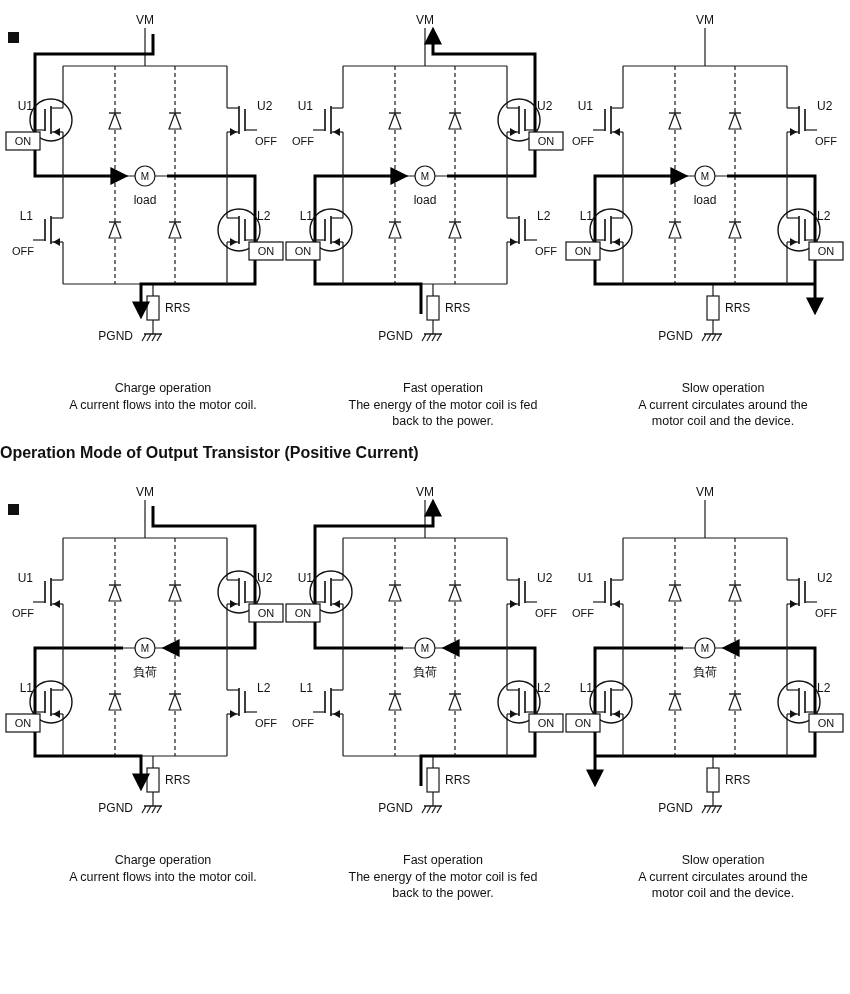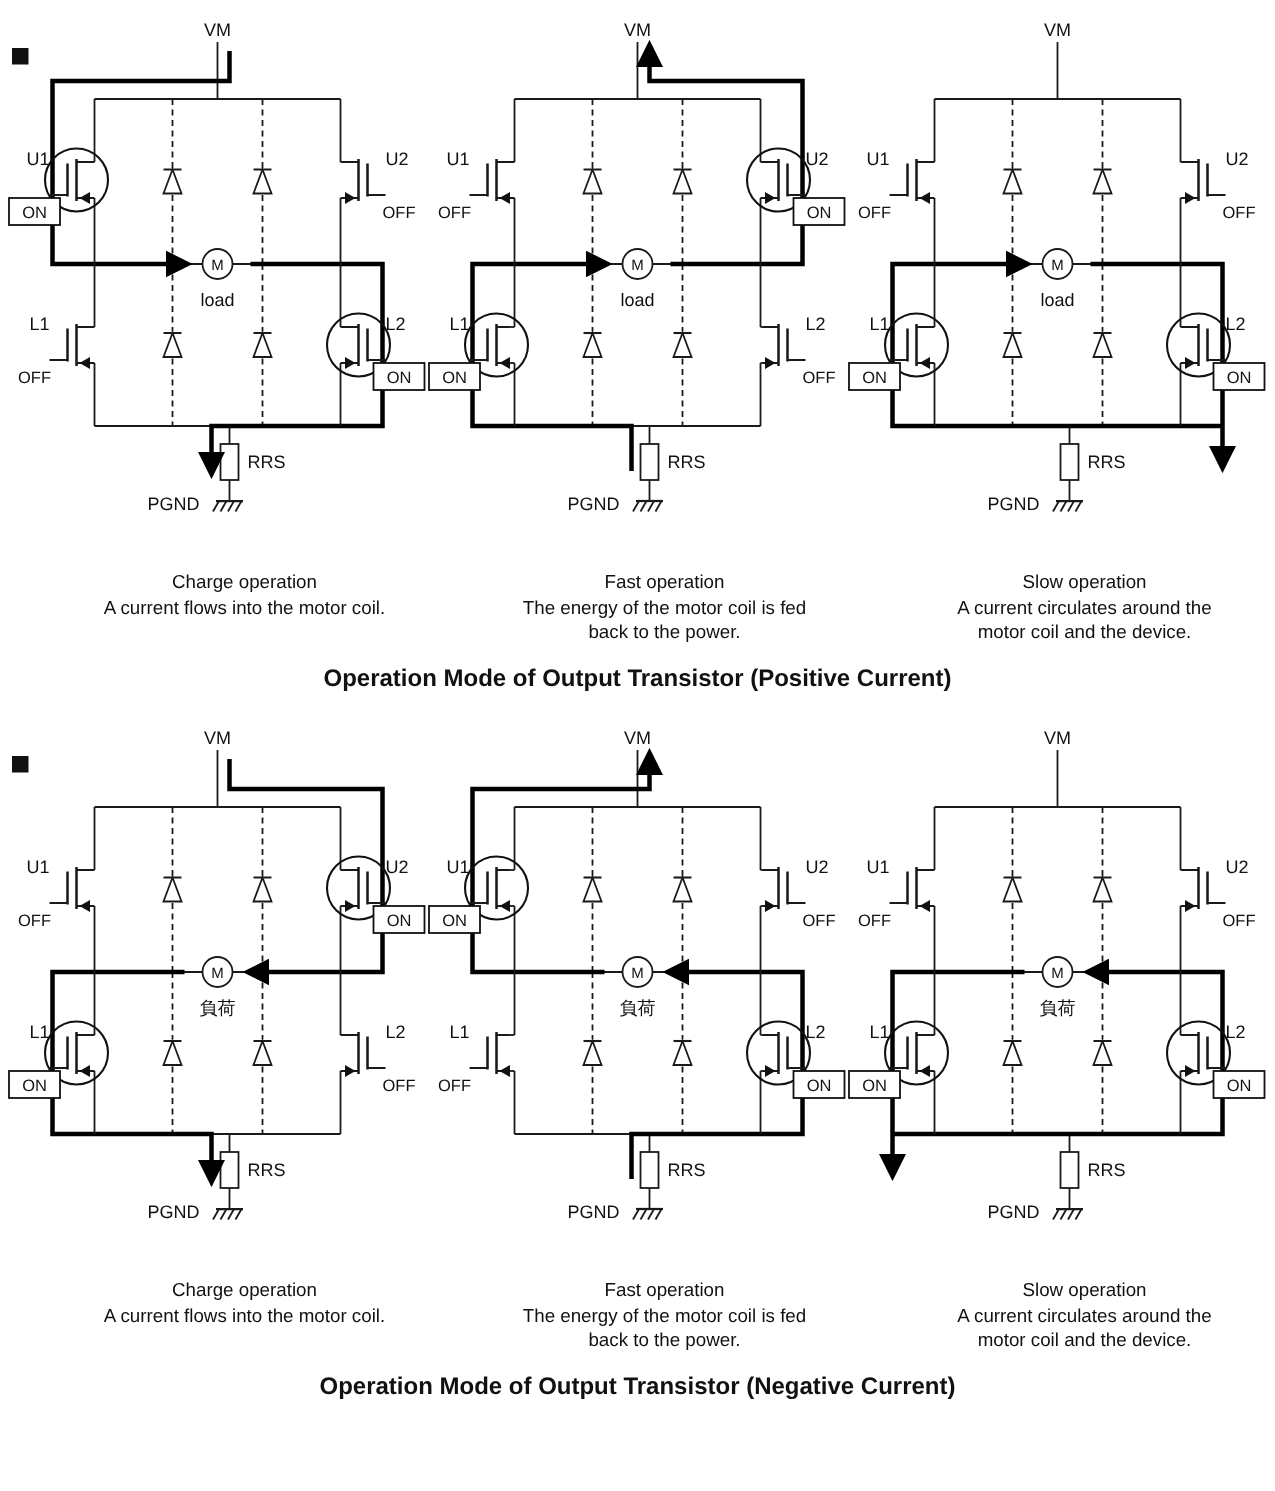--- a/index.html
+++ b/index.html
@@ -5,21 +5,21 @@
   * { margin:0; padding:0; box-sizing:border-box; }
   html,body { width:850px; height:994px; background:#ffffff; overflow:hidden;
               font-family:"Liberation Sans", sans-serif; color:#111; }
   .page { position:relative; width:850px; height:994px; padding-top:8px; }
   .op-section { position:relative; margin-bottom:18px; }
   .section-marker { position:absolute; left:8px; top:24px; width:11px; height:11px; background:#111; }
   .circuit-row { display:flex; justify-content:center; align-items:flex-start; }
   .circuit { width:280px; display:flex; flex-direction:column; align-items:center; }
   .circuit svg { display:block; }
   .caption { text-align:center; font-size:12.5px; line-height:1.32; margin-top:0; height:54px;margin-left:36px; }
-  .section-title { text-align:center; font-size:16px; font-weight:bold; margin-top:10px; }
+  .section-title { text-align:left; font-size:16px; font-weight:bold; margin-top:10px; }
   text { font-family:"Liberation Sans", sans-serif; }
 </style>
 </head>
 <body>
 
 <div class="page">
 
   <section class="op-section">
     <div class="section-marker"></div>
     <div class="circuit-row">
@@ -586,16 +586,15 @@
             <rect x="244" y="234" width="34" height="18" fill="#fff" stroke="#111" stroke-width="1.2"></rect>
             <text x="261" y="247" font-size="11" fill="#111" text-anchor="middle">ON</text>
           </svg>
           <div class="caption">
             <div>Slow operation</div>
             <div>A current circulates around the</div>
             <div>motor coil and the device.</div>
           </div>
         </div>
       </div>
-    <h2 class="section-title">Operation Mode of Output Transistor (Negative Current)</h2>
   </section>
 
 </div>
 
 </body></html>

